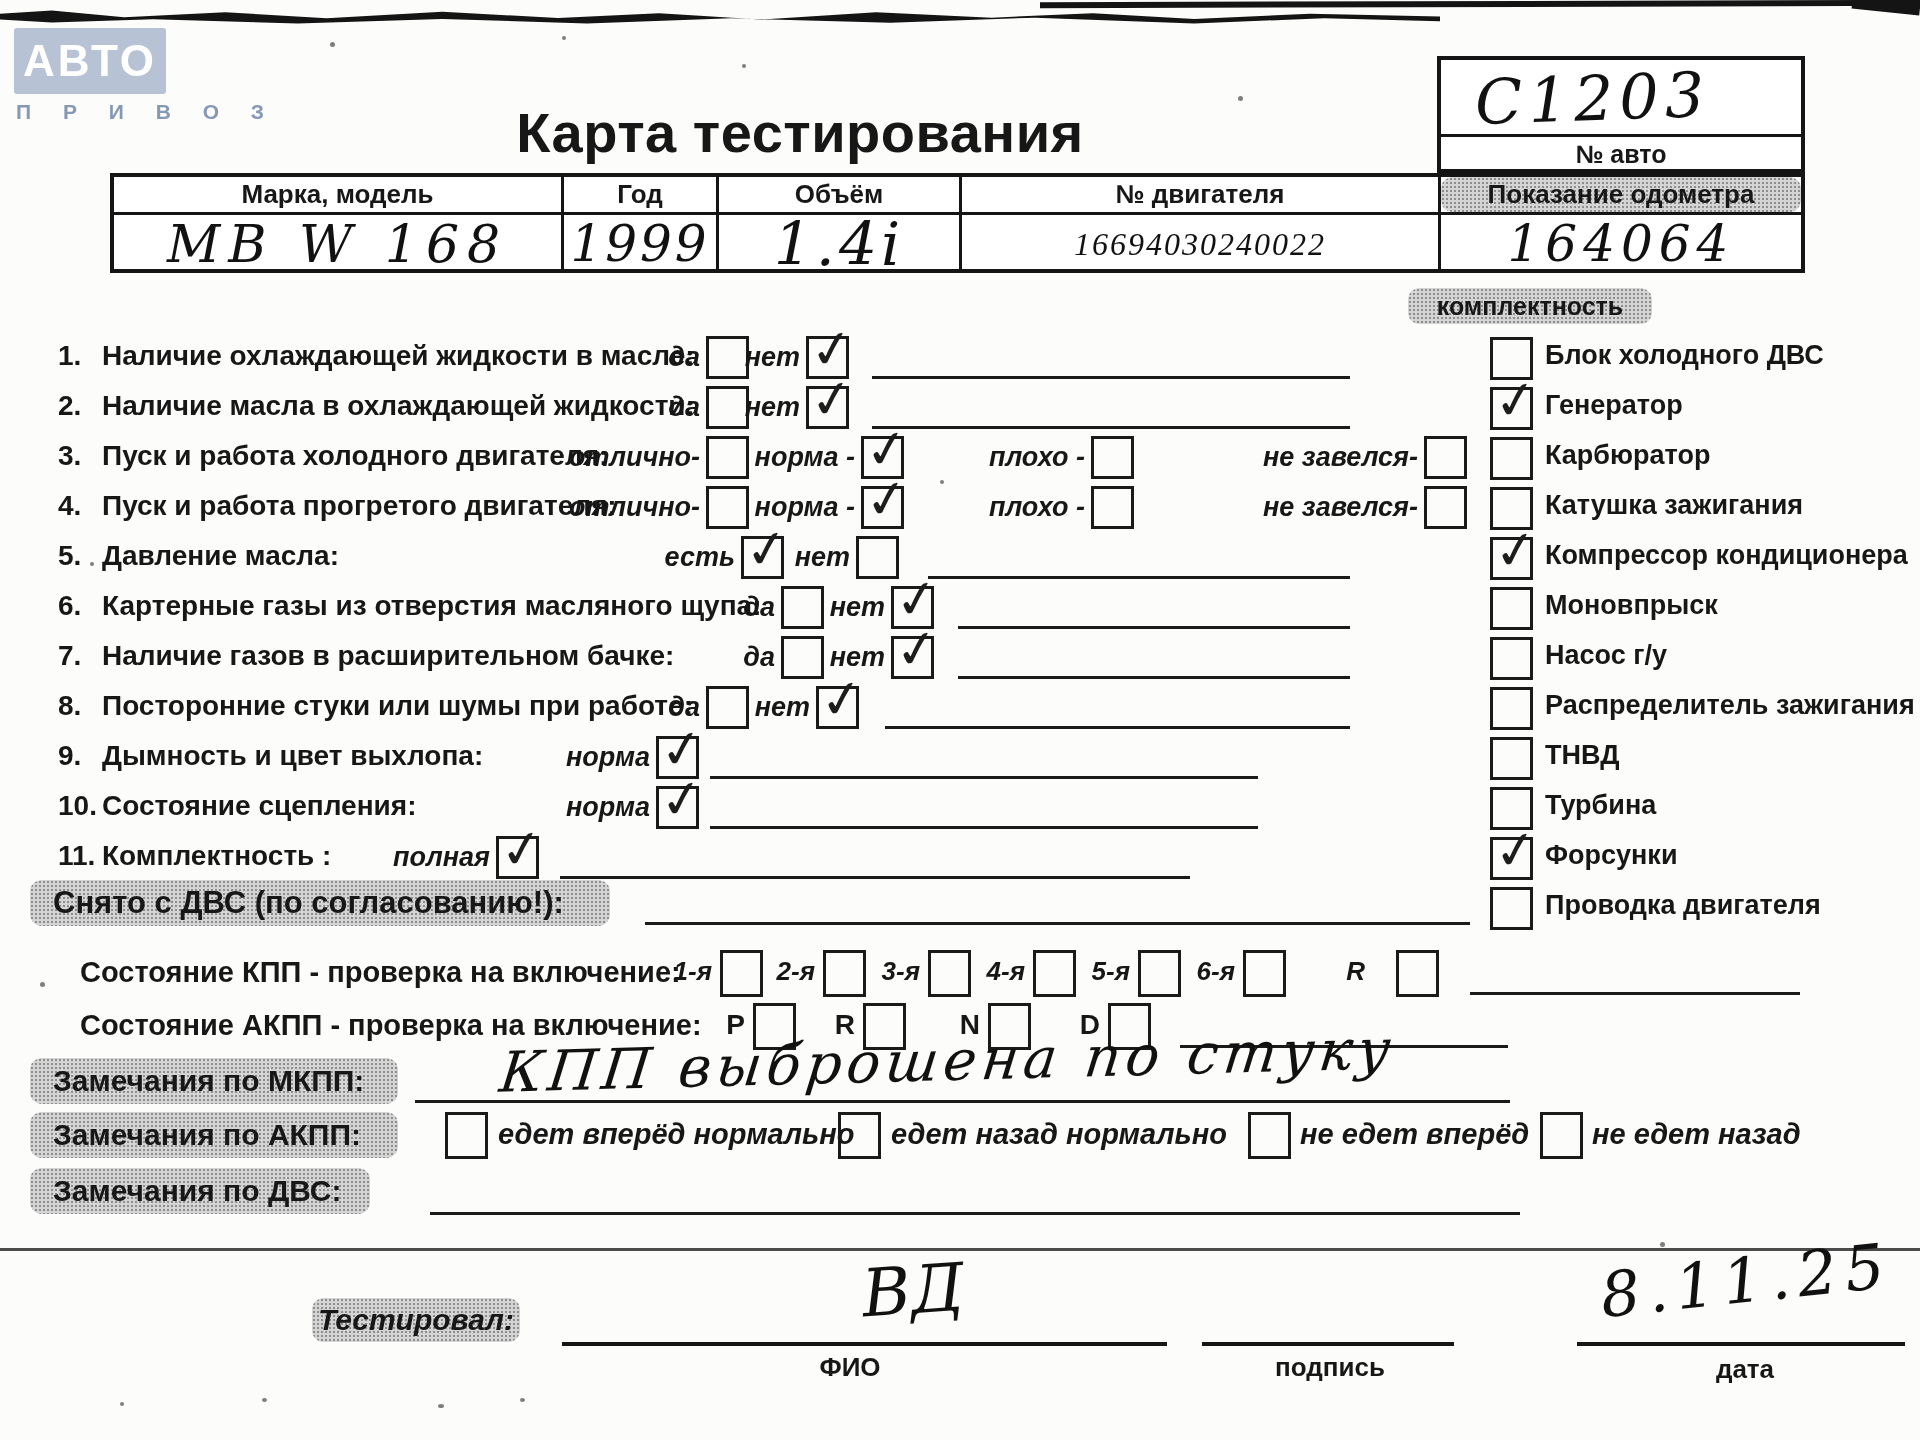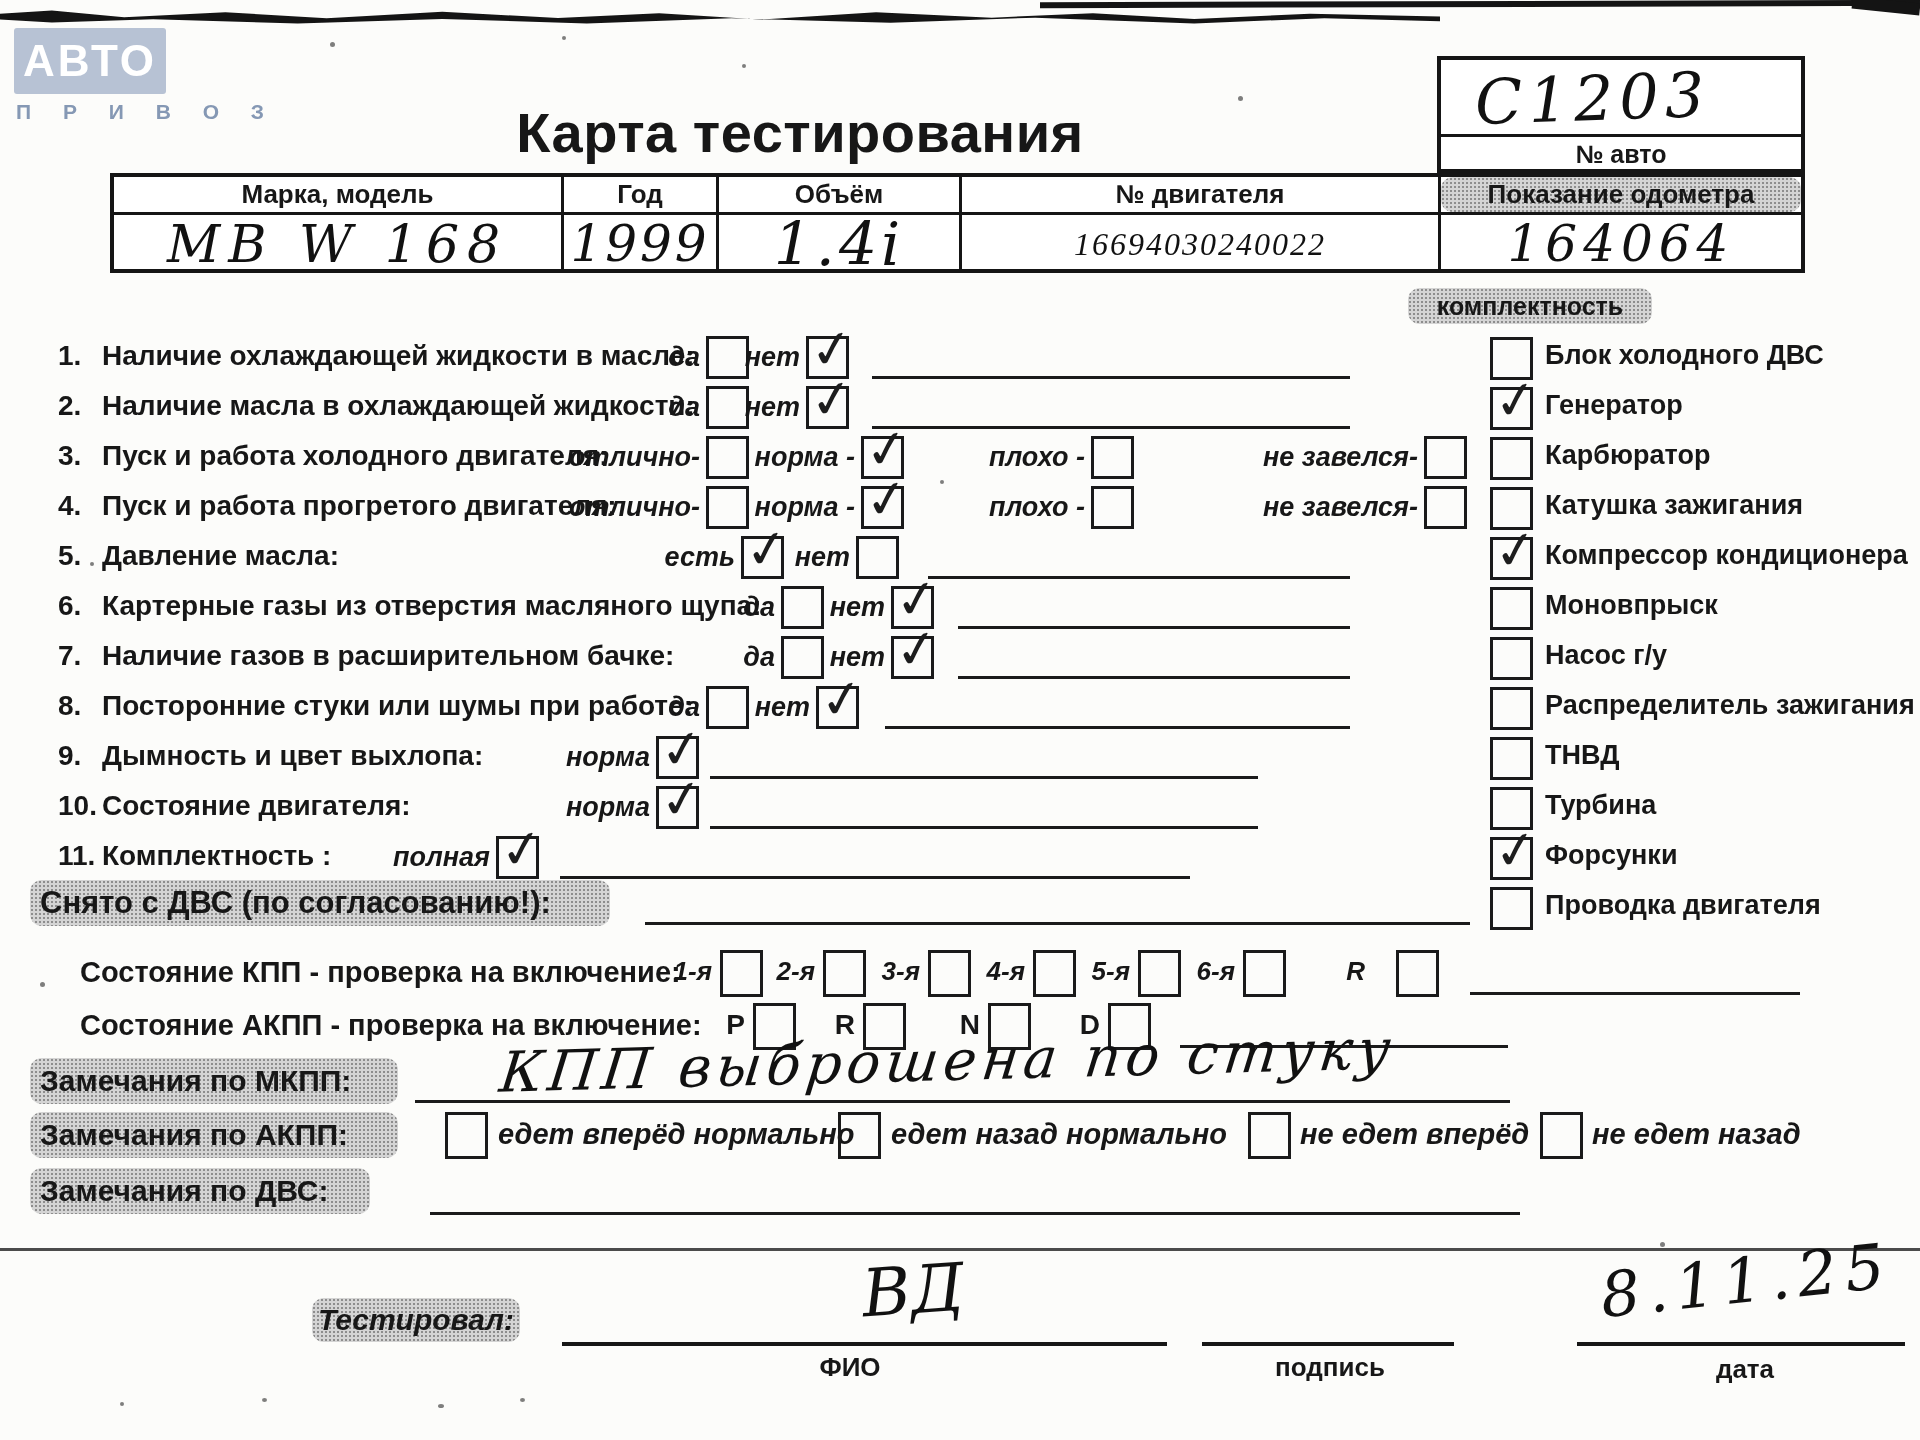--- a/index.html
+++ b/index.html
@@ -46,21 +46,21 @@
       font-family:"DejaVu Sans",sans-serif;transform:rotate(-8deg);color:#1d1d1d;pointer-events:none;}
   
   .crow{position:absolute;left:0;width:1920px;height:48px;}
   .cnum{position:absolute;left:58px;top:2px;font-weight:700;font-size:28px;}
   .clabel{position:absolute;left:102px;top:2px;font-weight:700;font-size:28px;white-space:nowrap;}
   .optlbl{position:absolute;top:4px;width:260px;text-align:right;font-style:italic;font-weight:700;font-size:27px;white-space:nowrap;}
   .wline{position:absolute;height:0;border-bottom:3px solid #1b1b1b;}
   .crow .box{top:-2px}
   .crow .wline{top:38px}
   
-  .band{position:absolute;font-weight:700;display:flex;align-items:center;padding-left:10px;box-sizing:border-box;}
+  .band{position:absolute;font-weight:700;display:flex;align-items:center;padding-left:23px;box-sizing:border-box;}
   
   .grow{position:absolute;left:0;width:1920px;height:50px;}
   .grow .glabel-bold{position:absolute;left:80px;top:4px;font-weight:700;font-size:29px;white-space:nowrap;}
   .grow .glabel-rest{font-weight:700;font-size:29px;}
   .grow .optlbl{font-size:26px;}
   .grow .box{top:-2px;height:41px;}
   .grow .wline{top:40px;}
   
   .rem-opt{position:absolute;top:6px;font-style:italic;font-weight:700;font-size:29px;white-space:nowrap;}
   
@@ -312,21 +312,21 @@
     <span class="clabel">Дымность и цвет выхлопа:</span>
     <span class="optlbl" style="left:390px">норма</span>
     <span class="box" style="left:656px">
         <span class="mk">✓</span>
       </span>
     <span class="wline" style="left:710px;width:548px"></span>
   </div>
 
   <div class="crow" style="top:788px">
     <span class="cnum">10.</span>
-    <span class="clabel">Состояние двигателя:</span>
+    <span class="clabel">Состояние сцепления:</span>
     <span class="optlbl" style="left:390px">норма</span>
     <span class="box" style="left:656px">
         <span class="mk">✓</span>
       </span>
     <span class="wline" style="left:710px;width:548px"></span>
   </div>
 
   <div class="crow" style="top:838px">
     <span class="cnum">11.</span>
     <span class="clabel">Комплектность :</span>

